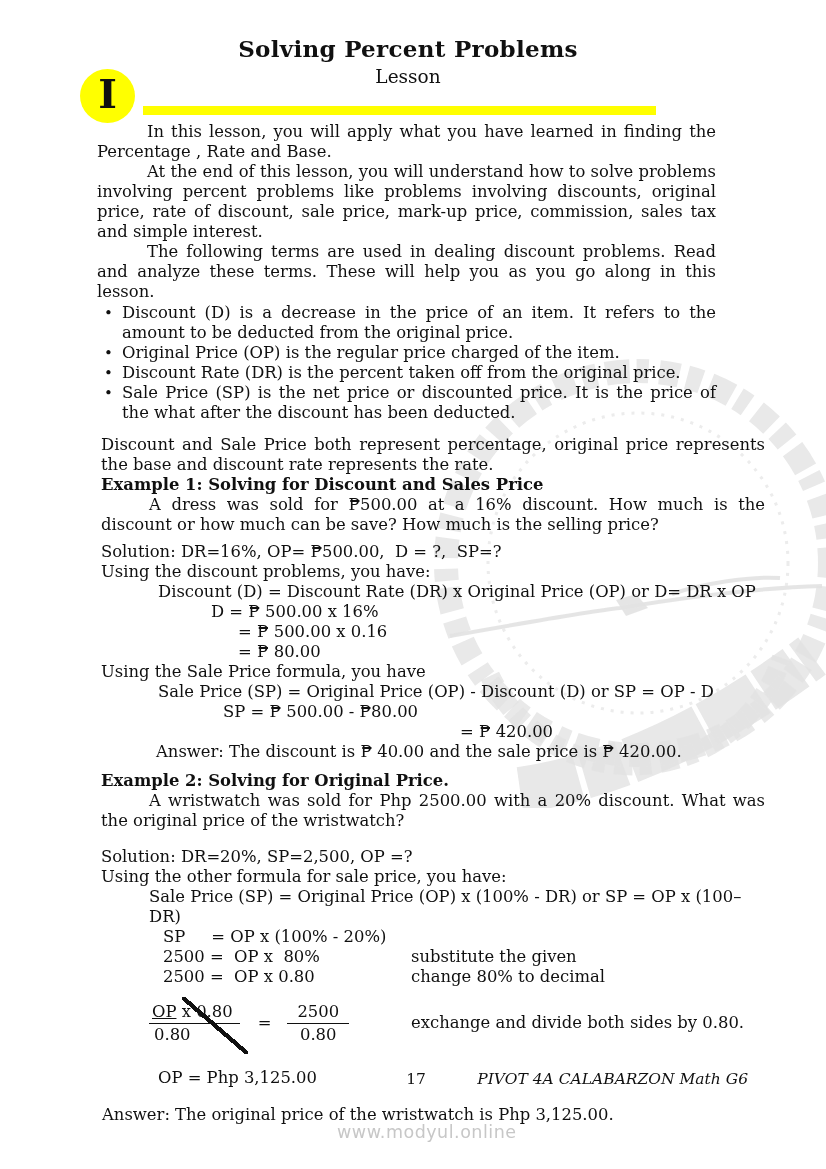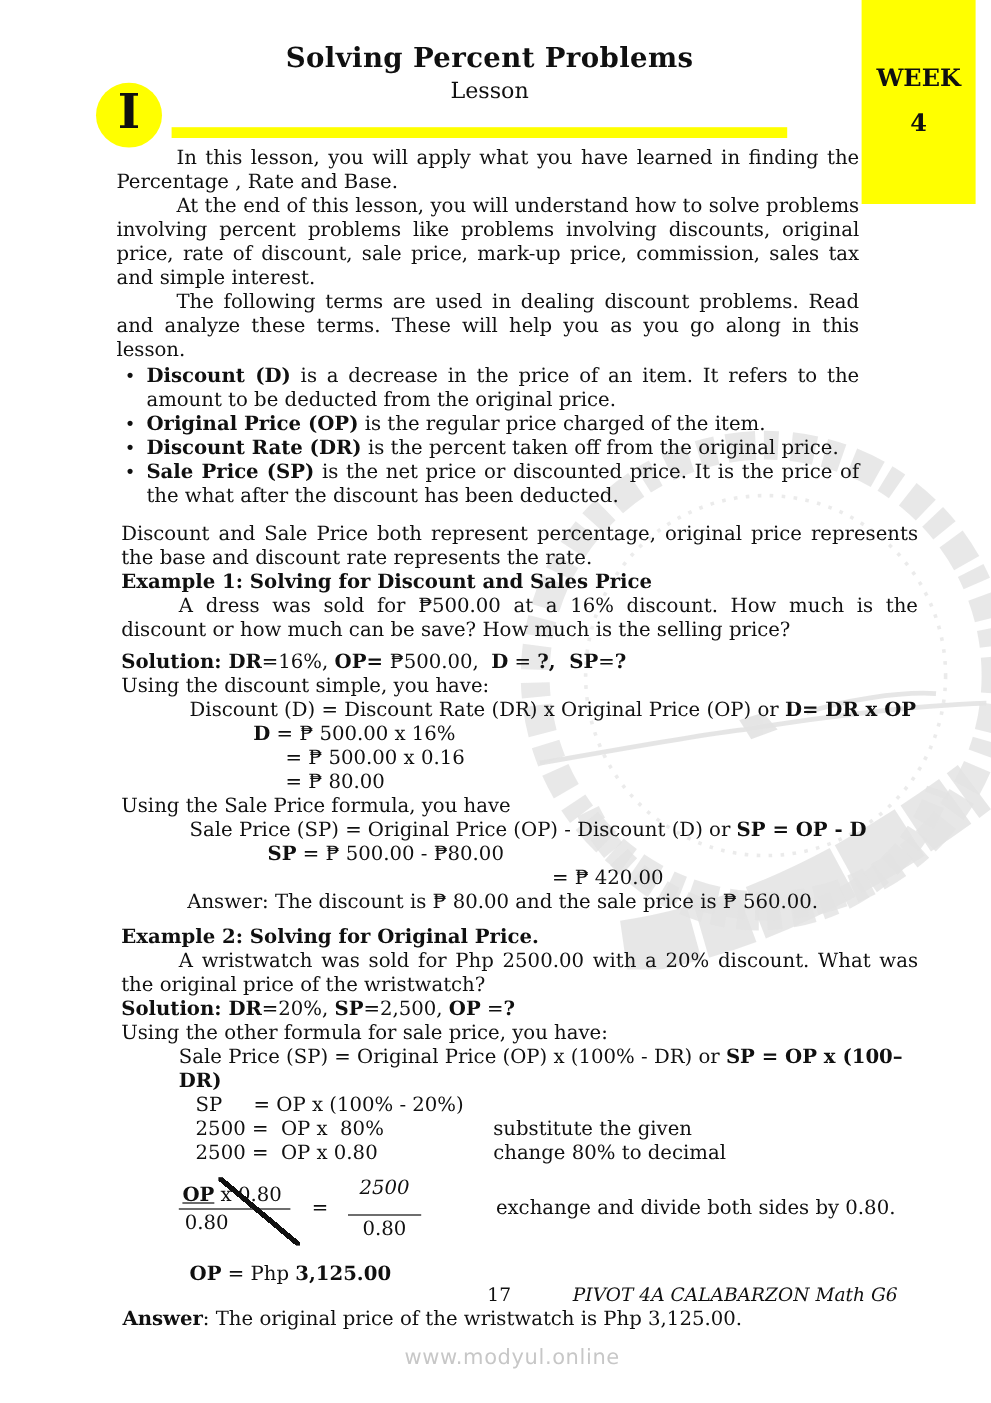--- a/index.html
+++ b/index.html
@@ -56,55 +56,51 @@
   .frac { display:inline-block; text-align:left; position:relative; }
   .frac .num { display:block; border-bottom:1.7px solid #101010; padding:0 7px 1px 3px; }
   .frac .den { display:block; padding:1px 7px 0 5px; }
   .frac .num b { text-decoration:underline; }
   .frac.cancelled .slash {
     position:absolute; left:36%; right:-8px; top:-5px; bottom:-9px;
     background:linear-gradient(to top right, transparent 47.5%, #101010 47.5%, #101010 52.5%, transparent 52.5%);
   }
   .frac-eq { margin:0 16px 0 18px; }
   .frac-note { margin-left:62px; }
-  .frac-right .num { text-align:center; padding:0 10px 12px;font-style:italic; }
+  .frac-right .num { text-align:center; padding:0 10px 1px; }
   .frac-right .den { text-align:center; padding:1px 10px 0; }
   .result-line { margin-top:16px; margin-left:57px; }
   .answer2 { margin-top:17px; margin-left:1px; }
   
   .page-number { position:absolute; left:398px; top:1069px; width:36px; text-align:center; font-size:15.5px; }
   .footer-source { position:absolute; right:78px; top:1069px; font-size:15.5px; font-style:italic; }
   .site-watermark {
     position:absolute; left:337px; top:1122px;
     font-family:"DejaVu Sans",sans-serif; font-size:17.5px;
     color:#c7c7c7; letter-spacing:.5px;
   }
-  b { font-weight:bold; }
+  b { font-weight:normal; }
 </style>
 </head>
 <body>
 
 <div class="page">
 
   <svg class="stamp" viewBox="0 0 420 450" xmlns="http://www.w3.org/2000/svg">
     <g stroke="#cccccc" fill="none" opacity="0.55">
       <circle cx="218" cy="205" r="192" stroke-width="24" stroke-dasharray="15 9 24 7 12 11 20 8" opacity="0.8"></circle>
       <circle cx="218" cy="205" r="150" stroke-width="3" stroke-dasharray="3 7" opacity="0.7"></circle>
       <path d="M 70 318 A 158 158 0 0 0 362 300" stroke-width="20" stroke-dasharray="12 9 18 7" opacity="0.8"></path>
       <path d="M 30 278 C 120 262 180 252 200 250 C 260 240 340 230 402 228" stroke-width="4" opacity="0.9"></path>
       <path d="M 252 236 C 280 226 330 218 360 220" stroke-width="4" opacity="0.9"></path>
       <polygon points="196,242 216,236 228,250 206,258" fill="#cccccc" stroke="none" opacity="0.9"></polygon>
       <path d="M 100 432 Q 240 412 392 298" stroke-width="46" opacity="0.85" stroke-dasharray="60 6 40 8 80 5"></path>
     </g>
   </svg>
 
-  <div class="week-box">
-    <div>WEEK</div>
-    <div class="num">4</div>
-  </div>
 
   <div class="title-wrap">
     <div class="doc-title">Solving Percent Problems</div>
     <div class="doc-subtitle">Lesson</div>
   </div>
 
   <div class="lesson-badge">
     <span>I</span>
   </div>
   <div class="highlight-bar"></div>
@@ -124,34 +120,34 @@
       <li><b>Sale Price (SP)</b><span> is the net price or discounted price. It is the price of the what after the discount has been deducted.</span></li>
     </ul>
 
     <div class="examples">
 
       <p class="lead">Discount and Sale Price both represent percentage, original price represents the base and discount rate represents the rate.</p>
       <div class="ex-heading">Example 1: Solving for Discount and Sales Price</div>
       <p class="problem">A dress was sold for ₱500.00 at a 16% discount. How much is the discount or how much can be save? How much is the selling price?</p>
 
       <div class="solution-line"><b>Solution: DR</b><span>=16%, </span><b>OP= </b><span>₱500.00,  </span><b>D</b><span> = </span><b>?,  SP</b><span>=</span><b>?</b></div>
-      <div class="plain-line">Using the discount simple, you have:</div>
+      <div class="plain-line">Using the discount problems, you have:</div>
       <div class="plain-line ind-57"><span>Discount (D) = Discount Rate (DR) x Original Price (OP) or </span><b>D= DR x OP</b></div>
       <div class="plain-line ind-110"><b>D</b><span> = ₱ 500.00 x 16%</span></div>
       <div class="plain-line ind-137">= ₱ 500.00 x 0.16</div>
       <div class="plain-line ind-137">= ₱ 80.00</div>
       <div class="plain-line">Using the Sale Price formula, you have</div>
       <div class="plain-line ind-57"><span>Sale Price (SP) = Original Price (OP) - Discount (D) or </span><b>SP = OP - D</b></div>
       <div class="plain-line ind-122"><b>SP</b><span> = ₱ 500.00 - ₱80.00</span></div>
       <div class="plain-line ind-147">= ₱ 420.00</div>
-      <div class="plain-line ind-55">Answer: The discount is ₱ 80.00 and the sale price is ₱ 560.00.</div>
+      <div class="plain-line ind-55">Answer: The discount is ₱ 40.00 and the sale price is ₱ 420.00.</div>
 
       <div class="ex-heading ex2-heading">Example 2: Solving for Original Price.</div>
       <p class="problem">A wristwatch was sold for Php 2500.00 with a 20% discount. What was the original price of the wristwatch?</p>
-      <div class="plain-line solution-line" style="margin-top:0"><b>Solution: DR</b><span>=20%, </span><b>SP</b><span>=2,500, </span><b>OP</b><span> =</span><b>?</b></div>
+      <div class="plain-line solution-line" style="margin-top:16px"><b>Solution: DR</b><span>=20%, </span><b>SP</b><span>=2,500, </span><b>OP</b><span> =</span><b>?</b></div>
       <div class="plain-line">Using the other formula for sale price, you have:</div>
       <div class="plain-line ind-48"><span>Sale Price (SP) = Original Price (OP) x (100% - DR) or </span><b>SP = OP x (100– DR)</b></div>
 
       <div class="step-row">
         <span class="step-left">SP     = OP x (100% - 20%)</span>
         <span></span>
       </div>
       <div class="step-row">
         <span class="step-left">2500 =  OP x  80%</span>
         <span>substitute the given</span>

